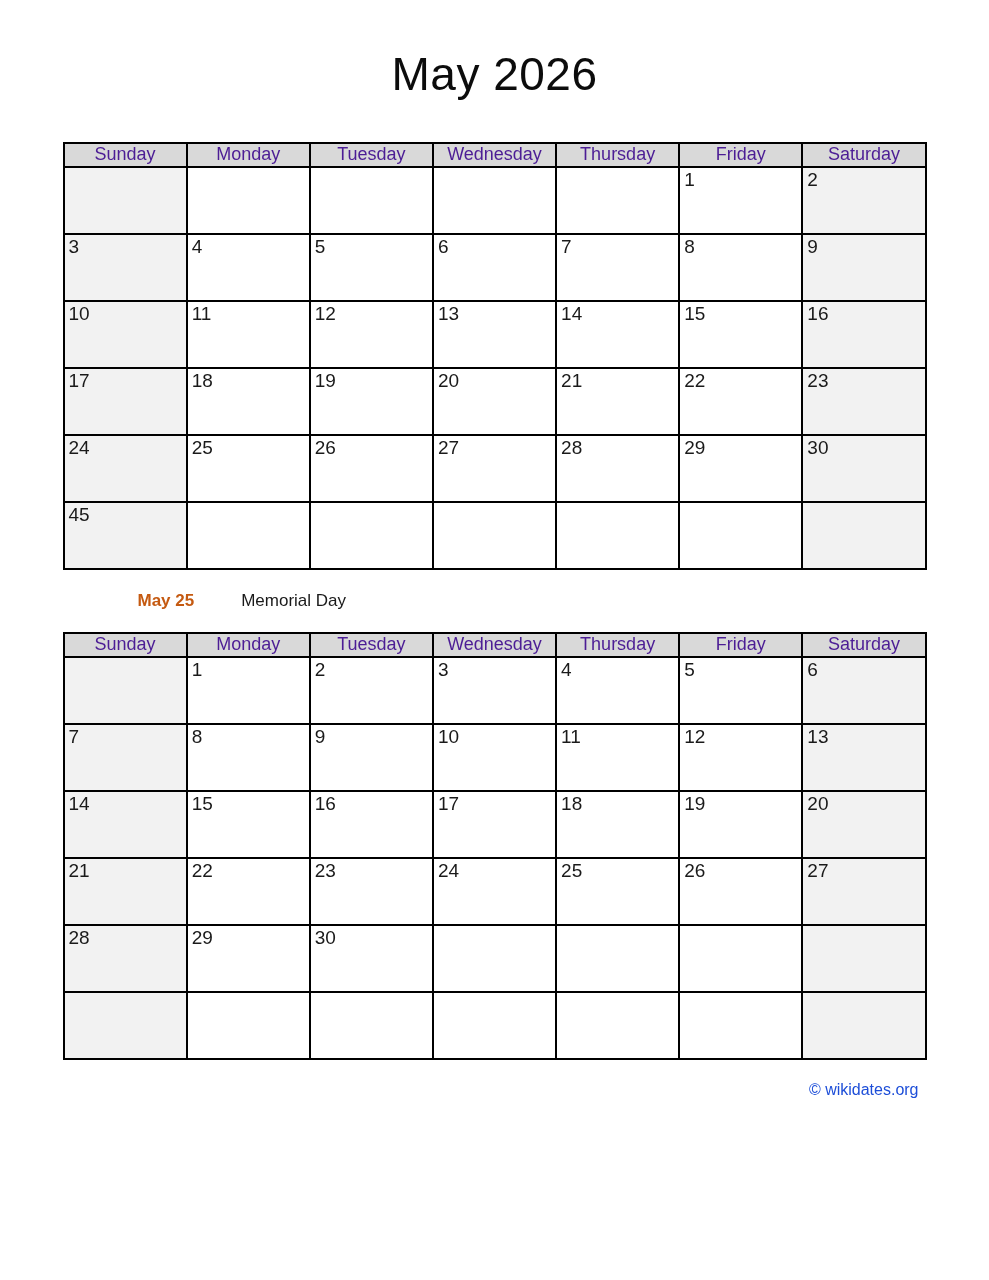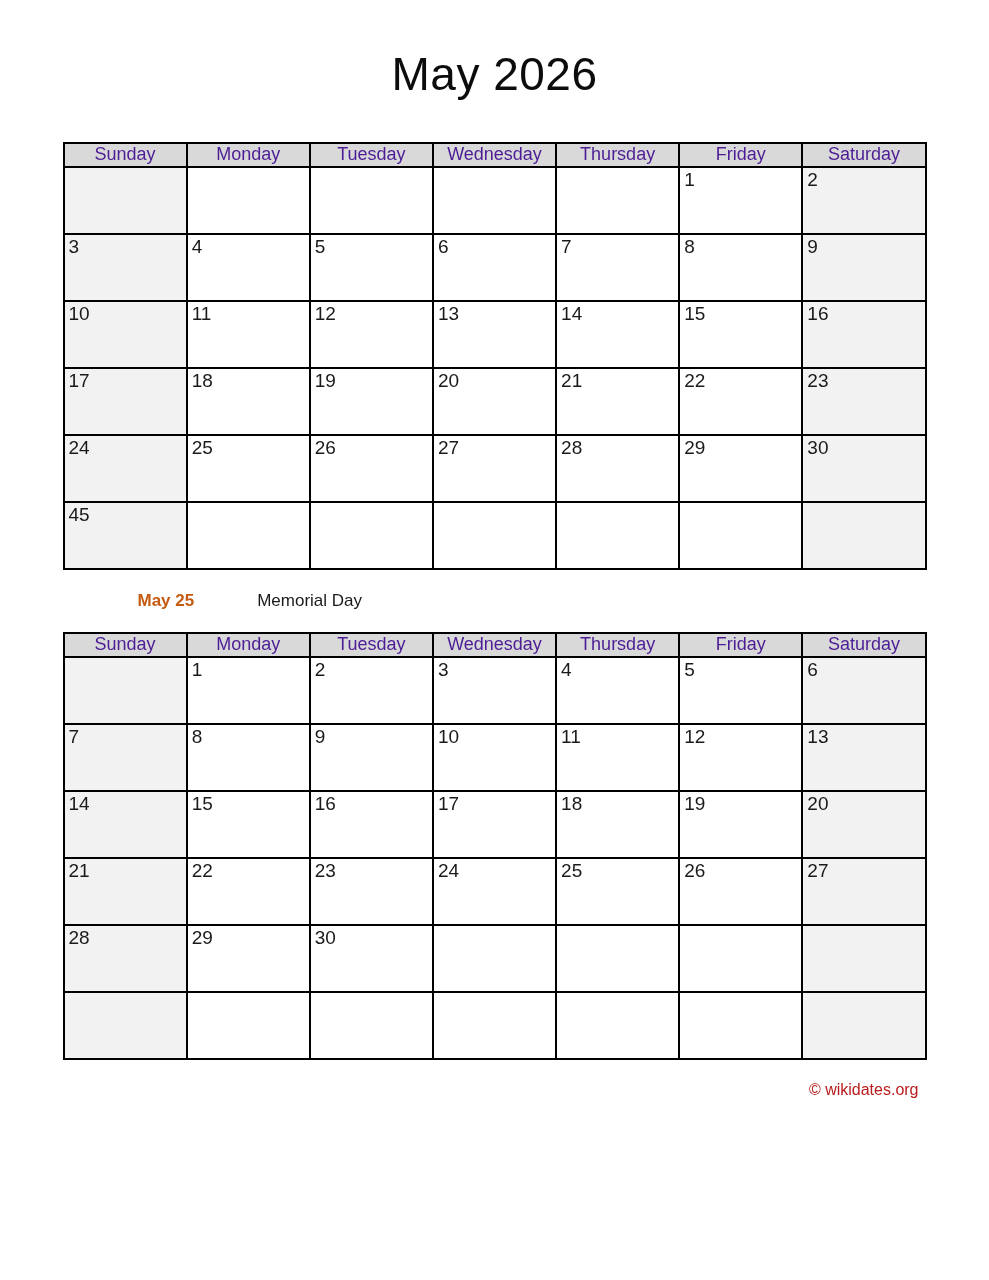--- a/index.html
+++ b/index.html
@@ -61,32 +61,31 @@
 
   .holiday-note {
     margin: 22px 0 0 75px;
     font-size: 17px;
     line-height: 1.1;
     height: 19px;
   }
   .holiday-note .hdate {
     color: #c55a11;
     font-weight: 700;
-    margin-right: 16px;
   }
   .holiday-note .hname {
     color: #1a1a1a;
     margin-left: 47px;
   }
   .footer {
     margin-top: 21px;
     text-align: right;
     padding-right: 8px;
     font-size: 16px;
-    color: #b91c1c;
+    color: #1d4ed8;
   }
 </style>
 </head>
 <body>
 
 <div class="page">
 
   <h1 class="month-title title-may">May 2026</h1>
 
   <table class="cal cal-may">

